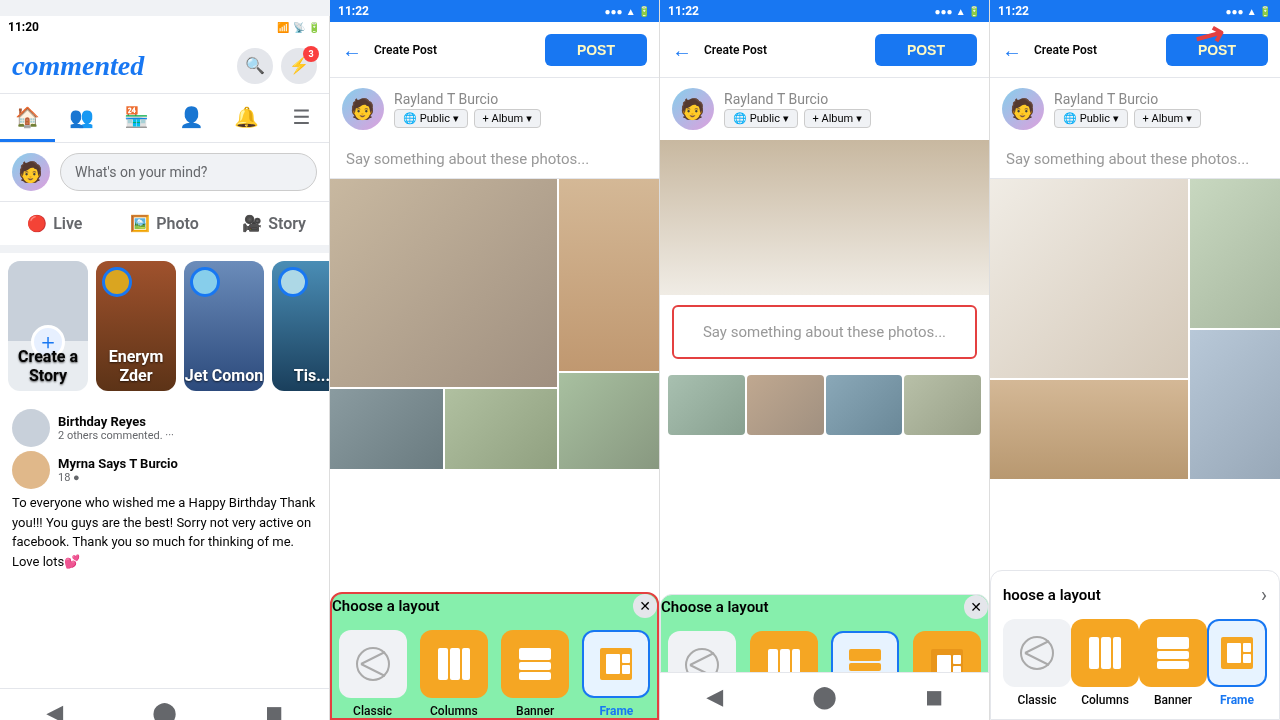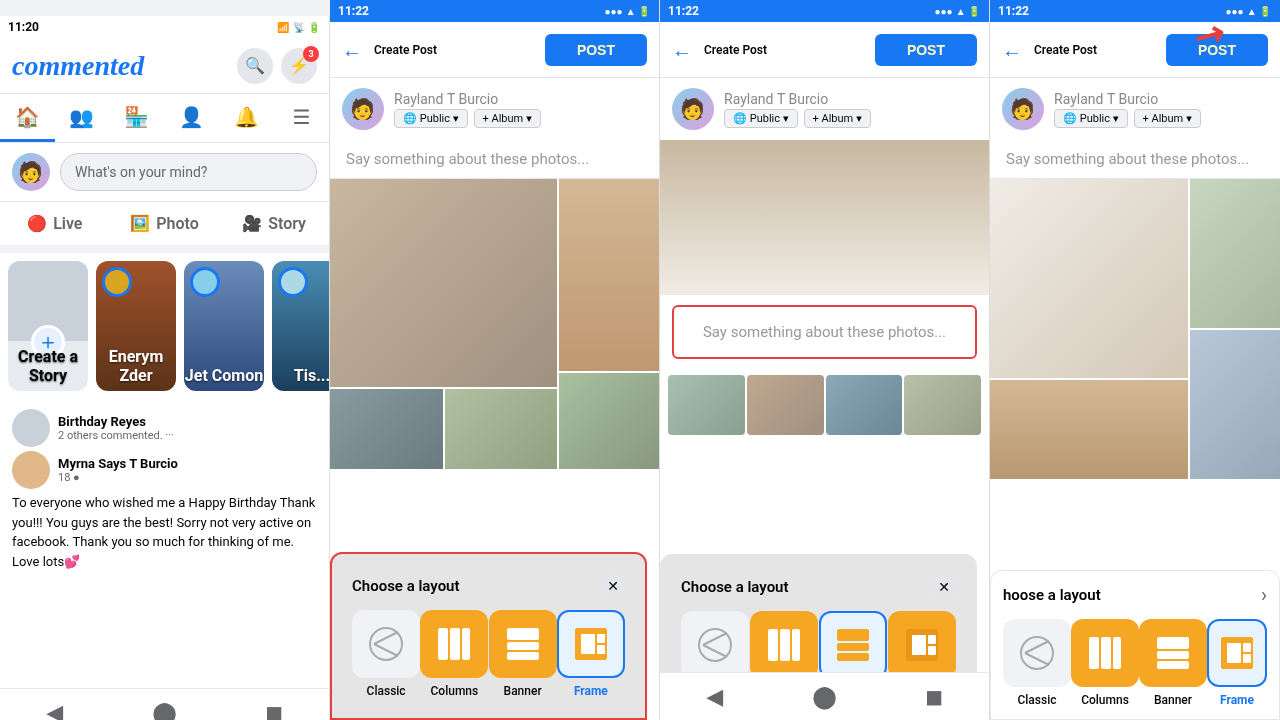--- a/index.html
+++ b/index.html
@@ -328,25 +328,25 @@
       color: #999;
       font-size: 15px;
       border-bottom: 1px solid #e4e6eb;
     }
 
     
     .layout-chooser {
       position: absolute;
       bottom: 0;
       left: 0;
-      right: 12px;
-      background: #e5e5e5;
+      right: 0;
+      background: #86efac;
       border: 2px solid #e44040;
       border-radius: 12px 12px 0 0;
-      padding: 20px;
+      padding: 0;
     }
     .layout-header {
       display: flex;
       justify-content: space-between;
       align-items: center;
       margin-bottom: 12px;
     }
     .layout-title { font-size: 15px; font-weight: 600; }
     .close-btn {
       width: 24px;

